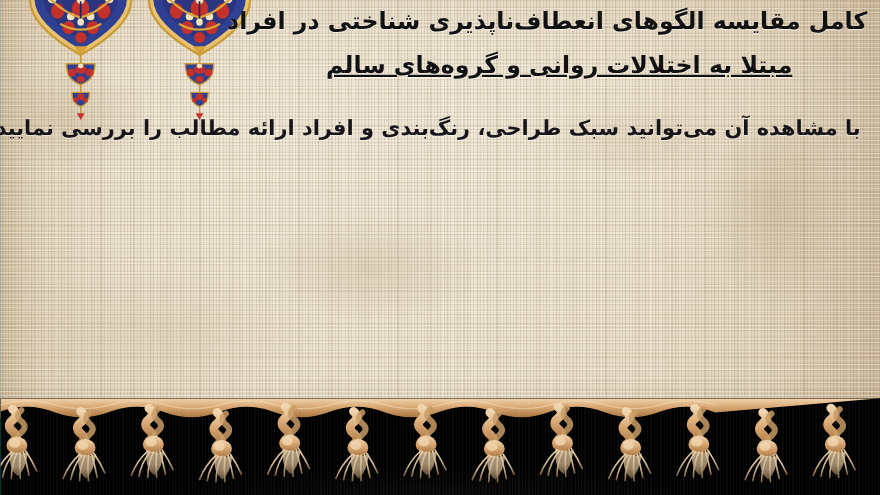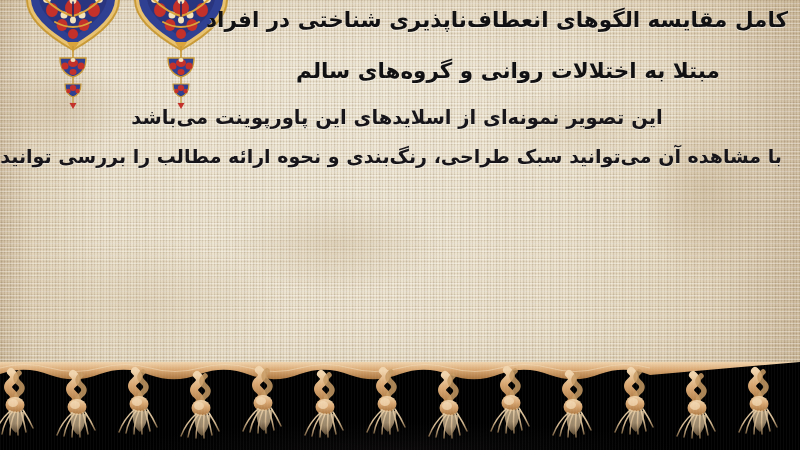--- a/index.html
+++ b/index.html
@@ -115,21 +115,21 @@
     text-align: center;
     direction: rtl;
     color: #111012;
     font-size: 21.5px;
     font-weight: 700;
     line-height: 1.52;
     letter-spacing: 0px;
     text-shadow: 0 1px 0 rgba(255,252,244,0.55);
   }
   .title .tline { display: block; white-space: nowrap; }
-  .title .tline.l2 { margin-top: 18px; }
+  .title .tline.l2 { margin-top: 7px; text-decoration: underline; }
 
   .body-block {
     position: absolute;
     top: 108px;
     right: 18px;
     width: 770px;
     direction: rtl;
     color: #17151a;
     text-align: center;
   }
@@ -283,22 +283,21 @@
       </g>
     </svg>
   </div>
 
   <div class="title">
     <span class="tline l1">کامل مقایسه الگوهای انعطاف‌ناپذیری شناختی در افراد</span>
     <span class="tline l2">مبتلا به اختلالات روانی و گروه‌های سالم</span>
   </div>
 
   <div class="body-block">
-    <span class="bline b1">این تصویر نمونه‌ای از اسلایدهای این پاورپوینت می‌باشد</span>
-    <span class="bline b2">با مشاهده آن می‌توانید سبک طراحی، رنگ‌بندی و نحوه ارائه مطالب را بررسی توانید</span>
+    <span class="bline b2">با مشاهده آن می‌توانید سبک طراحی، رنگ‌بندی و افراد ارائه مطالب را بررسی نمایید</span>
   </div>
 
   <div class="fringe">
     <div class="fringe-black"></div>
     <svg class="fringe-svg" width="800" height="88" viewBox="0 0 800 88" xmlns="http://www.w3.org/2000/svg">
       <defs>
         <linearGradient id="ropeG" x1="0" y1="0" x2="0" y2="1">
           <stop offset="0%" stop-color="#f0d4ad"></stop>
           <stop offset="45%" stop-color="#d9a873"></stop>
           <stop offset="100%" stop-color="#a9753f"></stop>

